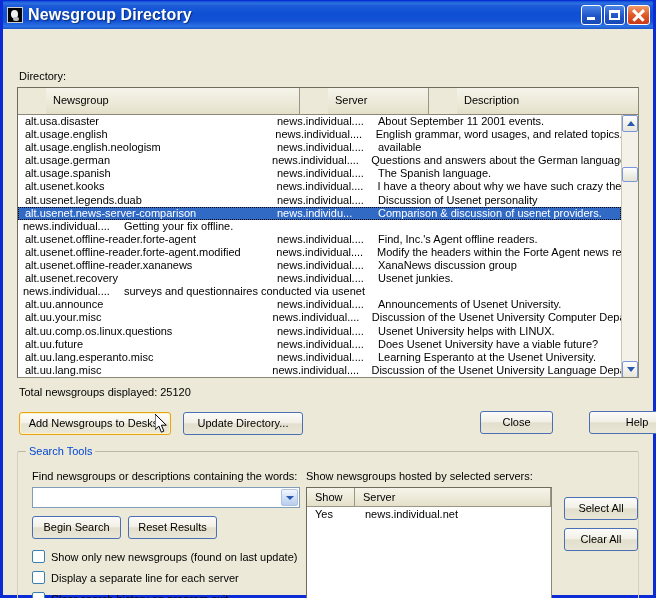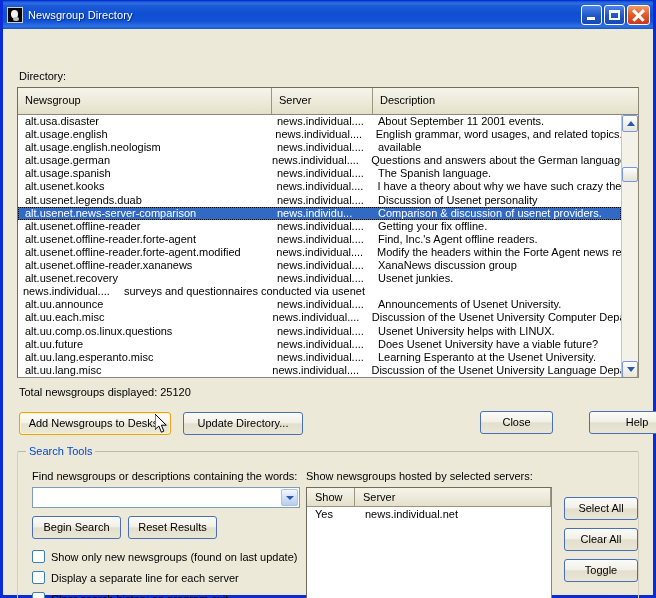--- a/index.html
+++ b/index.html
@@ -55,22 +55,22 @@
   .title-icon::after {
     content: "";
     position: absolute;
     left: 5px; top: 9px;
     width: 6px; height: 4px;
     background: #bdbdbd;
     border-radius: 2px;
   }
   .title-text {
     color: #fff;
-    font-size: 11px;
-    font-weight: normal;
+    font-size: 16px;
+    font-weight: bold;
     letter-spacing: .1px;
     text-shadow: 1px 1px 1px rgba(0,0,0,.45);
     flex: 1 1 auto;
   }
   .title-buttons {
     display: flex;
     gap: 2px;
     margin-right: 3px;
   }
   .tbtn {
@@ -128,21 +128,21 @@
     background: #ECE9D8;
     border-bottom: 1px solid #8b8878;
     box-sizing: border-box;
   }
   .lv-th {
     box-sizing: border-box;
     padding: 6px 0 0 7px;
     font-size: 11px;
     border-right: 1px solid #9a9684;
     background: linear-gradient(to bottom, #F6F4EA 0%, #ECE9D8 60%, #E3DFC9 100%);
-    overflow: hidden; white-space: nowrap;
+    overflow: hidden; white-space: nowrap; margin-left: 28px;
   }
   .lv-th.c1 { width: 254px; }
   .lv-th.c2 { width: 101px; }
   .lv-th.c3 { flex: 1 1 auto; border-right: none; }
 
   .lv-body {
     position: relative;
     height: 263px;
     overflow: hidden;
   }
@@ -390,21 +390,20 @@
               <div class="c1">alt.usenet.legends.duab</div>
               <div class="c2">news.individual....</div>
               <div class="c3">Discussion of Usenet personality</div>
             </div>
             <div class="lv-row selected">
               <div class="c1">alt.usenet.news-server-comparison</div>
               <div class="c2">news.individu...</div>
               <div class="c3">Comparison &amp; discussion of usenet providers.</div>
             </div>
             <div class="lv-row">
-              <div class="c1">alt.usenet.offline-reader</div>
               <div class="c2">news.individual....</div>
               <div class="c3">Getting your fix offline.</div>
             </div>
             <div class="lv-row">
               <div class="c1">alt.usenet.offline-reader.forte-agent</div>
               <div class="c2">news.individual....</div>
               <div class="c3">Find, Inc.'s Agent offline readers.</div>
             </div>
             <div class="lv-row">
               <div class="c1">alt.usenet.offline-reader.forte-agent.modified</div>
@@ -424,21 +423,21 @@
             <div class="lv-row">
               <div class="c2">news.individual....</div>
               <div class="c3">surveys and questionnaires conducted via usenet</div>
             </div>
             <div class="lv-row">
               <div class="c1">alt.uu.announce</div>
               <div class="c2">news.individual....</div>
               <div class="c3">Announcements of Usenet University.</div>
             </div>
             <div class="lv-row">
-              <div class="c1">alt.uu.each.misc</div>
+              <div class="c1">alt.uu.your.misc</div>
               <div class="c2">news.individual....</div>
               <div class="c3">Discussion of the Usenet University Computer Depa</div>
             </div>
             <div class="lv-row">
               <div class="c1">alt.uu.comp.os.linux.questions</div>
               <div class="c2">news.individual....</div>
               <div class="c3">Usenet University helps with LINUX.</div>
             </div>
             <div class="lv-row">
               <div class="c1">alt.uu.future</div>
@@ -511,21 +510,20 @@
         <div id="srv-rows">
             <div class="srv-row">
               <div class="s1">Yes</div>
               <div class="s2">news.individual.net</div>
             </div>
           </div>
       </div>
 
       <div class="btn" style="position:absolute;left:546px;top:45px;width:74px;">Select All</div>
       <div class="btn" style="position:absolute;left:546px;top:76px;width:74px;">Clear All</div>
-      <div class="btn" style="position:absolute;left:546px;top:107px;width:74px;">Toggle</div>
     </div>
 
     <svg class="cursor" viewBox="0 0 14 21">
       <polygon points="0,0 0,15.5 3.9,12.1 6.4,18.2 8.9,17.1 6.4,11.2 11.3,11.2" fill="#ffffff" stroke="#000000" stroke-width="1"></polygon>
     </svg>
 
   </div>
 </div>
 
 </body></html>

